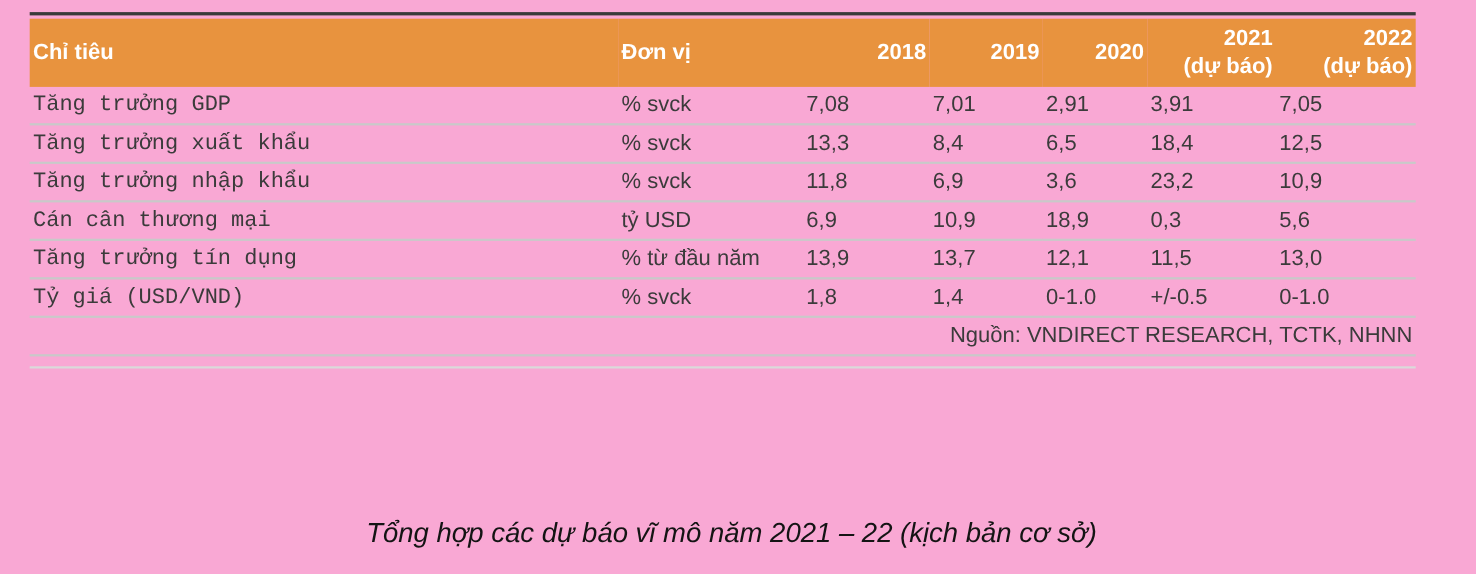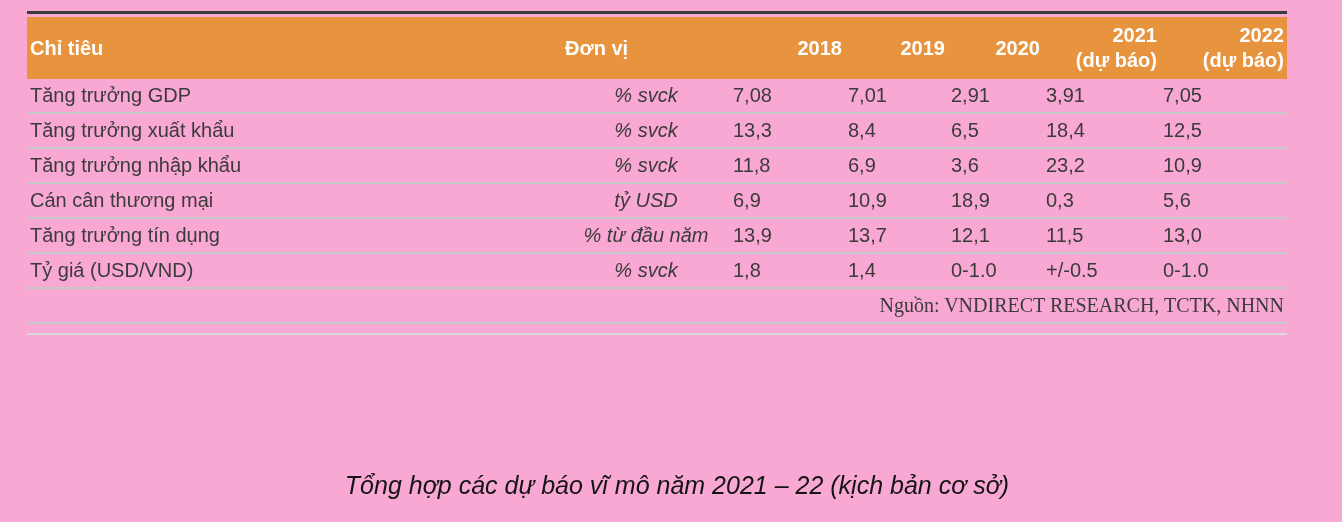--- a/index.html
+++ b/index.html
@@ -43,40 +43,39 @@
   th .sub { display: block; font-weight: bold; }
   table.macro tbody td {
     font-size: 20px;
     color: #3b3b3b;
     line-height: 25px;
     border-bottom: 2px solid #c9c9c9;
     padding: 4px 3px;
     white-space: nowrap;
     overflow: hidden;
   }
-  td.name { text-align: left; padding-left: 9px; }
-  td.unit { text-align: center; font-style: italic; }
+  td.name { text-align: left; padding-left: 9px; font-family: Liberation Mono, monospace; }
+  td.unit { text-align: left; }
   td.num  { padding-right: 3px; }
   td.source-cell {
     text-align: right;
     font-size: 23px;
     color: #3b3b3b;
     padding: 10px 3px 9px 3px;
     border-bottom: 3px solid #3a3a3a;
-    font-family: Liberation Serif, serif;
   }
   .bottom-rule {
     height: 2px;
     background: #dadada;
     margin-top: 9px;
   }
   .caption {
     position: absolute;
     top: 471px;
-    left: 16px;
+    left: 4px;
     width: 1322px;
     text-align: center;
     font-style: italic;
     font-size: 25px;
     color: #141414;
   }
 </style>
 </head>
 <body>
 

